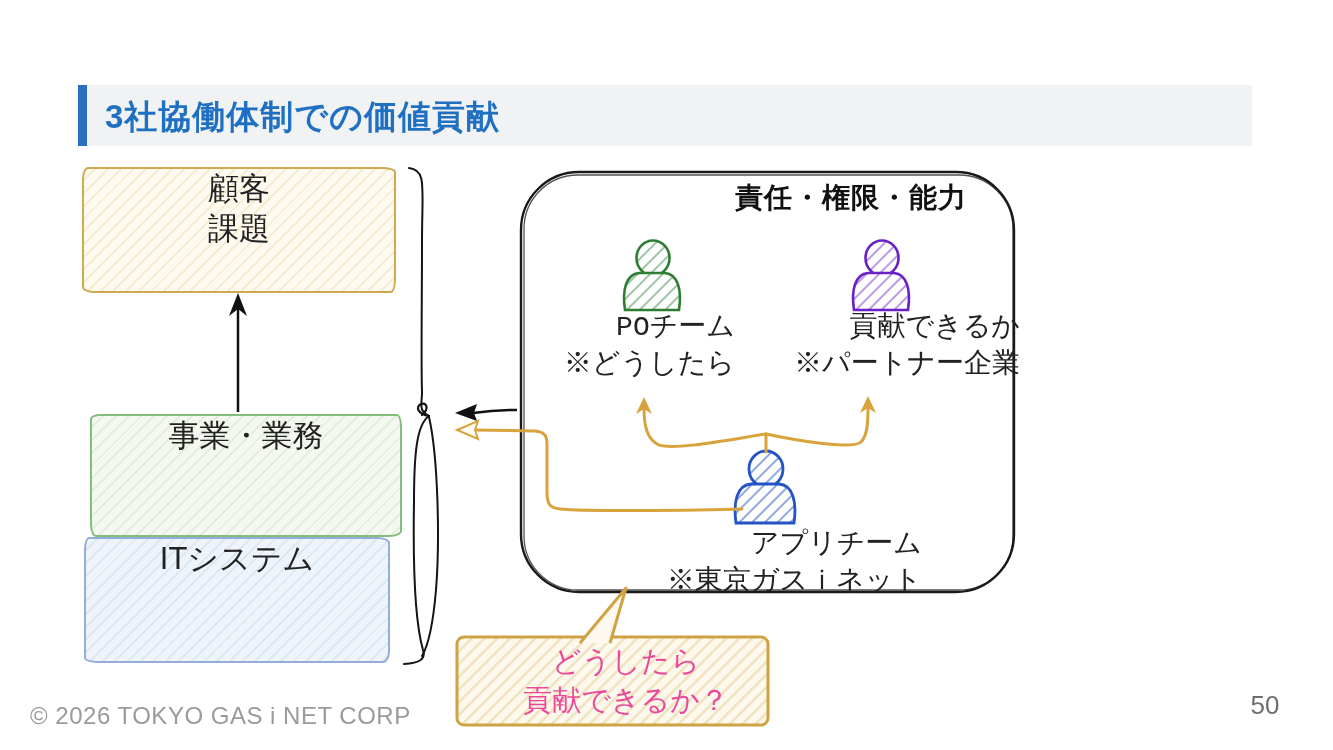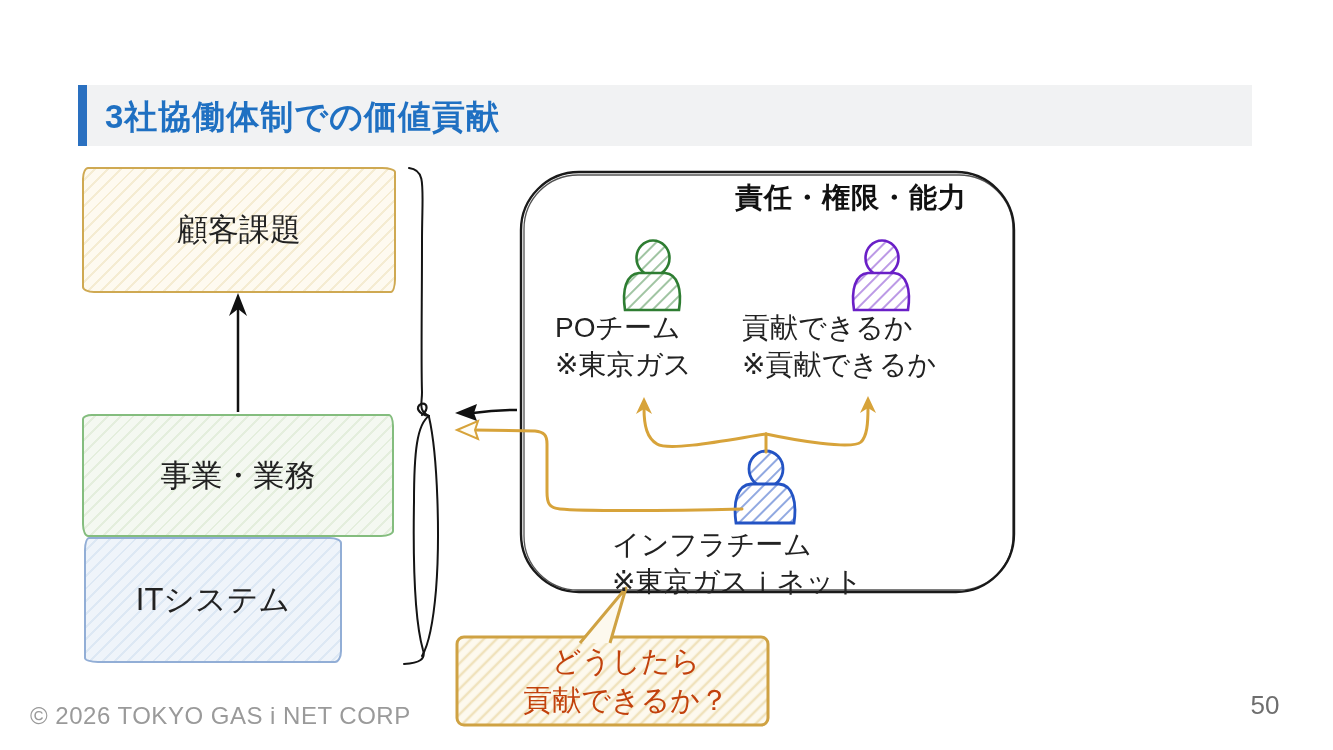--- a/index.html
+++ b/index.html
@@ -6,42 +6,42 @@
   html, body { width: 1333px; height: 750px; background: #fff; overflow: hidden; }
   body { font-family: "Liberation Sans", "DejaVu Sans", sans-serif; color: #1a1a1a; }
   .slide { position: relative; width: 1333px; height: 750px; background: #fff; }
 
   
   .header-bg { position: absolute; left: 78px; top: 85px; width: 1174px; height: 61px; background: #f1f2f3; }
   .accent-bar { position: absolute; left: 78px; top: 85px; width: 9px; height: 61px; background: #2a70c0; }
   .page-title { position: absolute; left: 105px; top: 95px; font-size: 33px; font-weight: bold; color: #1f70c2; letter-spacing: 1px; white-space: nowrap; }
 
   
-  .sketch-box { position: absolute; display: flex; flex-direction: row; align-items: center; justify-content: center; font-size: 31px; line-height: 40px; color: #222; }
+  .sketch-box { position: absolute; display: flex; flex-direction: column; align-items: center; font-size: 31px; line-height: 40px; color: #222; }
   .box-customer { left: 82px; top: 167px; width: 314px; height: 126px;
     border: 2px solid #cfa952; border-radius: 6px 14px 5px 12px / 12px 5px 14px 6px;
     background: repeating-linear-gradient(135deg, #fefaf0 0px, #fefaf0 7px, #f5ecd2 7px, #f5ecd2 9px); }
-  .box-business { left: 82px; top: 414px; width: 312px; height: 123px;
+  .box-business { left: 90px; top: 414px; width: 312px; height: 123px;
     border: 2px solid #84bd7e; border-radius: 10px 5px 13px 6px / 5px 12px 6px 13px;
     background: repeating-linear-gradient(135deg, #f4f8f1 0px, #f4f8f1 7px, #e4eedd 7px, #e4eedd 9px); }
-  .box-it { left: 84px; top: 537px; width: 258px; height: 126px;
+  .box-it { left: 84px; top: 537px; width: 306px; height: 126px;
     border: 2px solid #92aed6; border-radius: 5px 12px 7px 14px / 13px 6px 12px 5px;
     background: repeating-linear-gradient(135deg, #eff4fa 0px, #eff4fa 7px, #dde8f4 7px, #dde8f4 9px); }
 
   .arrow-label { position: absolute; left: 246px; top: 329px; width: 130px; text-align: center; font-size: 30px; line-height: 37px; color: #222; }
 
   
   .panel-heading { position: absolute; left: 567px; top: 179px; width: 400px; text-align: right; font-size: 28px; font-weight: bold; color: #111; letter-spacing: 1px; }
-  .team-label { position: absolute; text-align: left; font-size: 28px; line-height: 37px; color: #222; white-space: nowrap; }
+  .team-label { position: absolute; text-align: right; font-size: 28px; line-height: 37px; color: #222; white-space: nowrap; font-family: Liberation Mono, monospace; }
   .label-po    { left: 555px; top: 309px; width: 180px; }
   .label-app   { left: 742px; top: 309px; width: 278px; }
   .label-infra { left: 612px; top: 526px; width: 310px; }
 
   
-  .bubble-text { position: absolute; left: 456px; top: 642px; width: 340px; text-align: center; font-size: 29px; line-height: 39px; color: #c2410c; }
+  .bubble-text { position: absolute; left: 456px; top: 642px; width: 340px; text-align: center; font-size: 29px; line-height: 39px; color: #ec4899; }
 
   
   .footer-note { position: absolute; left: 30px; top: 702px; font-size: 24px; color: #9a9a9a; letter-spacing: 0.5px; }
   .page-number { position: absolute; left: 1240px; top: 690px; width: 50px; text-align: center; font-size: 26px; color: #6e6e6e; }
 
   svg.overlay { position: absolute; left: 0; top: 0; width: 1333px; height: 750px; pointer-events: none; }
 </style>
 </head>
 <body>
 
@@ -134,28 +134,28 @@
     <g>
       <rect x="457" y="637" width="311" height="88" rx="7" fill="url(#hatch-cream)" stroke="#cfa243" stroke-width="3"></rect>
       <path d="M580,643 L626,588 L610,643" fill="#fdf9ee" stroke="#cfa243" stroke-width="3" stroke-linejoin="round"></path>
     </g>
   </svg>
 
   <div class="panel-heading">責任・権限・能力</div>
 
   <div class="team-label label-po">
     <div>POチーム</div>
-    <div>※東京ガス</div>
+    <div>※どうしたら</div>
   </div>
   <div class="team-label label-app">
     <div>貢献できるか</div>
-    <div>※貢献できるか</div>
+    <div>※パートナー企業</div>
   </div>
   <div class="team-label label-infra">
-    <div>インフラチーム</div>
+    <div>アプリチーム</div>
     <div>※東京ガスｉネット</div>
   </div>
 
   <div class="bubble-text">
     <div>どうしたら</div>
     <div>貢献できるか？</div>
   </div>
 
   <div class="footer-note">© 2026 TOKYO GAS i NET CORP</div>
   <div class="page-number">50</div>

